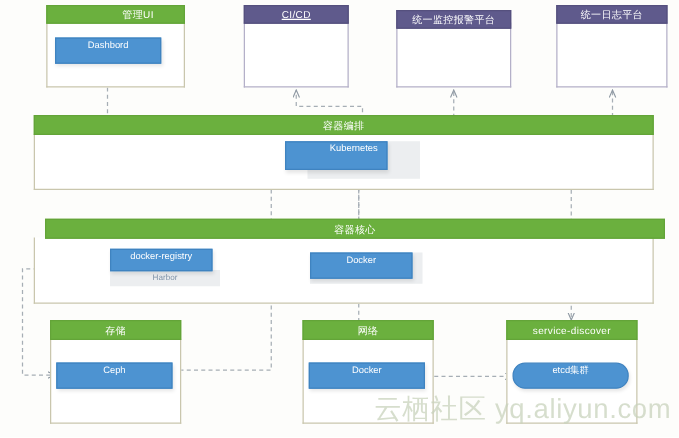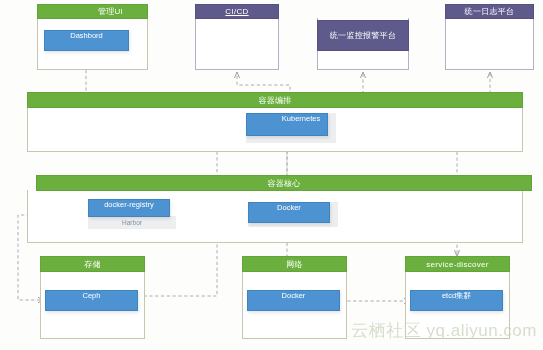--- a/index.html
+++ b/index.html
@@ -72,21 +72,21 @@
     left: 0; top: 0;
     width: 543px; height: 350px;
     pointer-events: none;
   }
 
   
   #watermark {
     position: absolute;
     right: 6px;
     bottom: 8px;
-    font-size: 17px;
+    font-size: 22px;
     color: #c9d3bd;
     opacity: .75;
     letter-spacing: .5px;
     white-space: nowrap;
     font-family: "Liberation Sans", "DejaVu Sans", sans-serif;
   }
 </style>
 </head>
 <body>
 
@@ -131,35 +131,35 @@
   <div class="node" style="left:44px; top:30px; width:85px; height:21px;">
     <span>Dashbord</span>
   </div>
 
   <div class="group purple" style="left:195px; top:18px; width:84px; height:52px;"></div>
   <div class="group-header purple" style="left:195px; top:4px; width:84px; height:15px;text-decoration:underline;">
     <span>CI/CD</span>
   </div>
 
   <div class="group purple" style="left:317px; top:18px; width:92px; height:52px;"></div>
-  <div class="group-header purple" style="left:317px; top:20px; width:92px; height:31px;">
+  <div class="group-header purple" style="left:317px; top:8px; width:92px; height:15px;">
     <span>统一监控报警平台</span>
   </div>
 
   <div class="group purple" style="left:445px; top:18px; width:89px; height:52px;"></div>
   <div class="group-header purple" style="left:445px; top:4px; width:89px; height:15px;">
     <span>统一日志平台</span>
   </div>
 
   <div class="group" style="left:27px; top:107px; width:496px; height:45px;"></div>
   <div class="group-header green" style="left:27px; top:92px; width:496px; height:16px;">
     <span>容器编排</span>
   </div>
   <div class="node-sub" style="left:246px; top:113px; width:90px; height:30px;"></div>
-  <div class="node" style="left:246px; top:113px; width:82px; height:23px;padding-left:28px;">
+  <div class="node" style="left:228px; top:113px; width:82px; height:23px;padding-left:28px;">
     <span>Kubernetes</span>
   </div>
 
   <div class="group" style="left:27px; top:190px; width:496px; height:53px;"></div>
   <div class="group-header green" style="left:36px; top:175px; width:496px; height:16px;text-align:right;">
     <span>容器核心</span>
   </div>
 
   <div class="node-sub" style="left:88px; top:216px; width:88px; height:13px;">
     <span>Harbor</span>
@@ -186,19 +186,19 @@
     <span>网络</span>
   </div>
   <div class="node" style="left:247px; top:290px; width:93px; height:21px;">
     <span>Docker</span>
   </div>
 
   <div class="group" style="left:405px; top:271px; width:105px; height:68px;"></div>
   <div class="group-header green" style="left:405px; top:256px; width:105px; height:16px;">
     <span>service-discover</span>
   </div>
-  <div class="node" style="left:410px; top:290px; width:93px; height:21px;">
+  <div class="node" style="left:410px; top:290px; width:93px; height:21px;border-radius:10px;">
     <span>etcd集群</span>
   </div>
 
   <div id="watermark">云栖社区 yq.aliyun.com</div>
 
 </div>
 
 </body></html>

